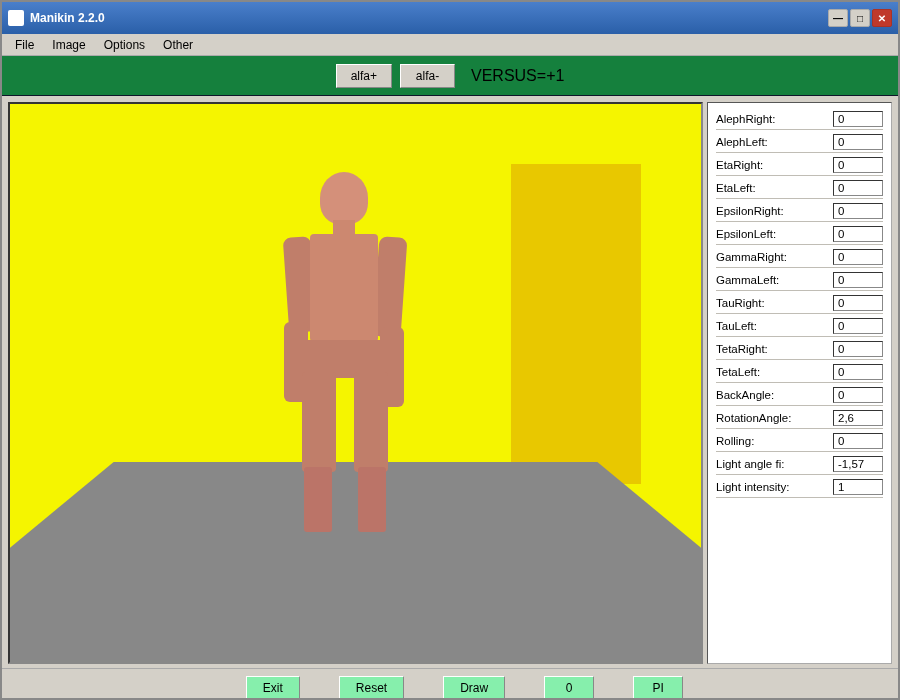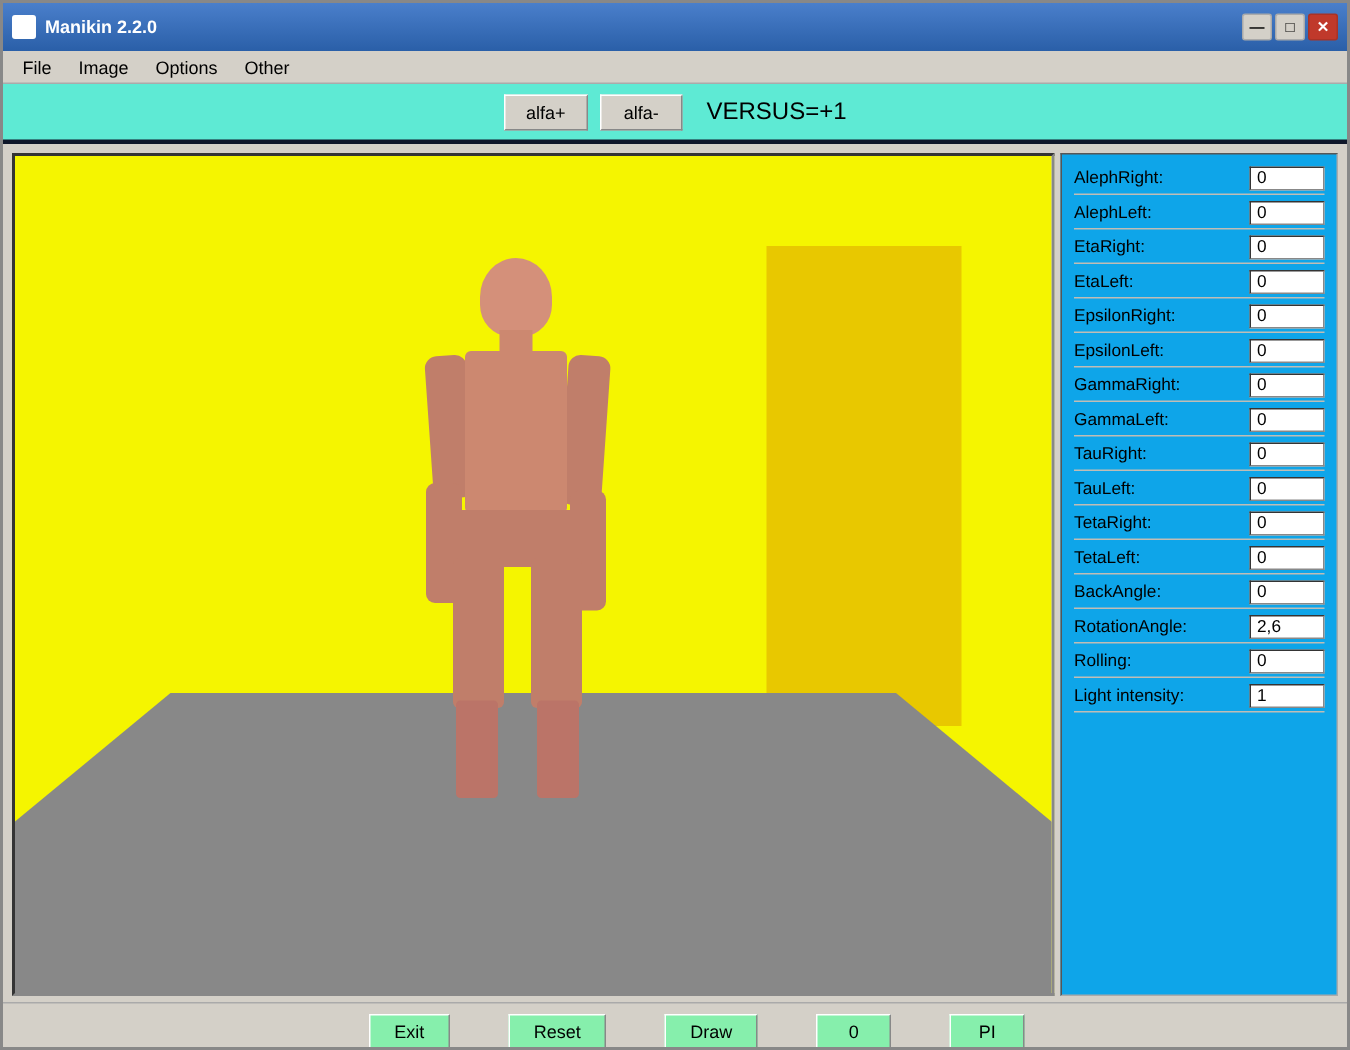--- a/index.html
+++ b/index.html
@@ -77,26 +77,26 @@
       padding: 2px 8px;
       cursor: pointer;
       font-size: 12px;
       color: #000;
       border: 1px solid transparent;
     }
 
     
     .toolbar {
       height: 40px;
-      background: #5eead4;
+      background: #15803d;
       display: flex;
       align-items: center;
       justify-content: center;
       gap: 8px;
-      border-bottom: 3px solid #0f172a;
+      border-bottom: 1px solid #0f172a;
     }
     .toolbar-btn {
       padding: 4px 14px;
       background: #d4d0c8;
       border: 1px solid #888;
       border-top-color: #fff;
       border-left-color: #fff;
       cursor: pointer;
       font-size: 12px;
       font-family: inherit;
@@ -289,21 +289,21 @@
       right: 18px;
       width: 28px;
       height: 65px;
       background: #bb7468;
       border-radius: 3px;
     }
 
     
     .side-panel {
       width: 185px;
-      background: #0ea5e9;
+      background: #ffffff;
       padding: 6px 8px;
       overflow-y: auto;
       margin: 6px 6px 4px 0;
       border: 1px inset #aaa;
     }
 
     .param-row {
       display: flex;
       align-items: center;
       justify-content: space-between;
@@ -463,20 +463,24 @@
       </div>
       <div class="param-row">
         <span class="param-label">RotationAngle:</span>
         <span class="param-value">2,6</span>
       </div>
       <div class="param-row">
         <span class="param-label">Rolling:</span>
         <span class="param-value">0</span>
       </div>
       <div class="param-row">
+        <span class="param-label">Light angle fi:</span>
+        <span class="param-value">-1,57</span>
+      </div>
+      <div class="param-row">
         <span class="param-label">Light intensity:</span>
         <span class="param-value">1</span>
       </div>
     </div>
 
 </div>
 
 <div class="bottom-bar" id="bottom-bar">
 <button class="bottom-btn">Exit</button>
     <button class="bottom-btn">Reset</button>

